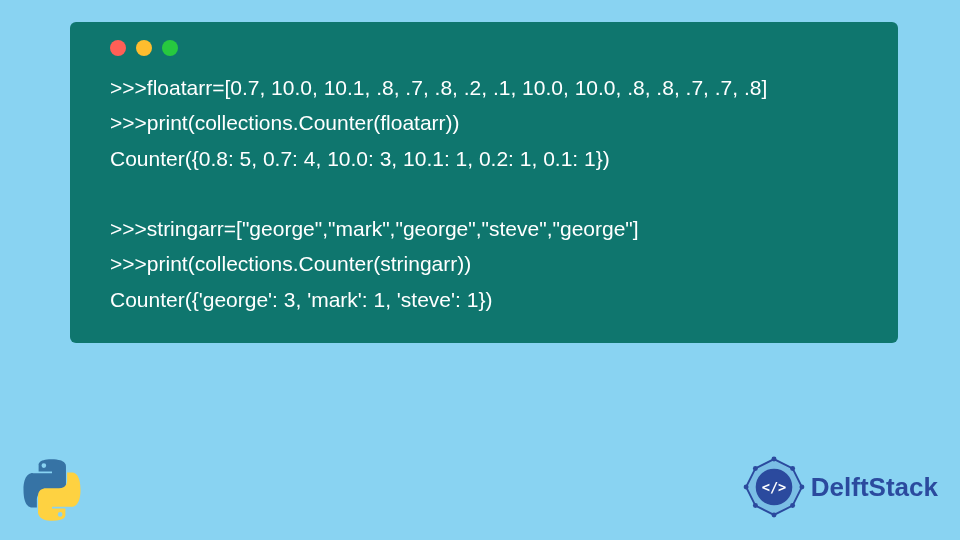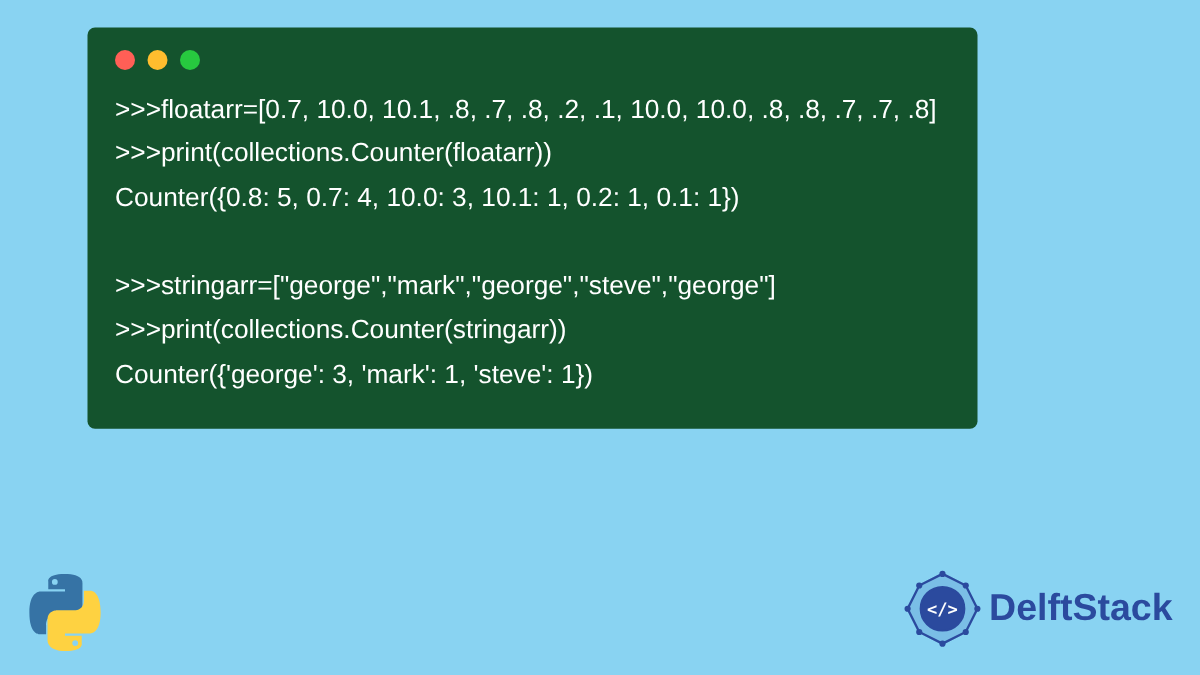--- a/index.html
+++ b/index.html
@@ -8,24 +8,24 @@
   height: 540px;
   background: #89d3f2;
   font-family: -apple-system, BlinkMacSystemFont, "Segoe UI", Arial, sans-serif;
   position: relative;
   overflow: hidden;
 }
 .code-window {
   position: absolute;
   left: 70px;
   top: 22px;
-  width: 712px;
-  background: #14532d;
+  width: 828px;
+  background: #0f766e;
   border-radius: 6px;
-  padding: 18px 22px 26px 22px;
+  padding: 18px 22px 26px 40px;
 }
 .window-dots {
   display: flex;
   gap: 10px;
   margin-bottom: 14px;
 }
 .dot {
   width: 16px;
   height: 16px;
   border-radius: 50%;
@@ -53,21 +53,21 @@
   bottom: 22px;
   display: flex;
   align-items: center;
   gap: 6px;
 }
 .delft-icon {
   width: 62px;
   height: 62px;
 }
 .delft-text {
-  font-size: 30px;
+  font-size: 26px;
   font-weight: 600;
   color: #2b4a9e;
   font-family: Arial, sans-serif;
 }
 </style>
 </head>
 <body>
 
 <div class="code-window">
   <div class="window-dots">

